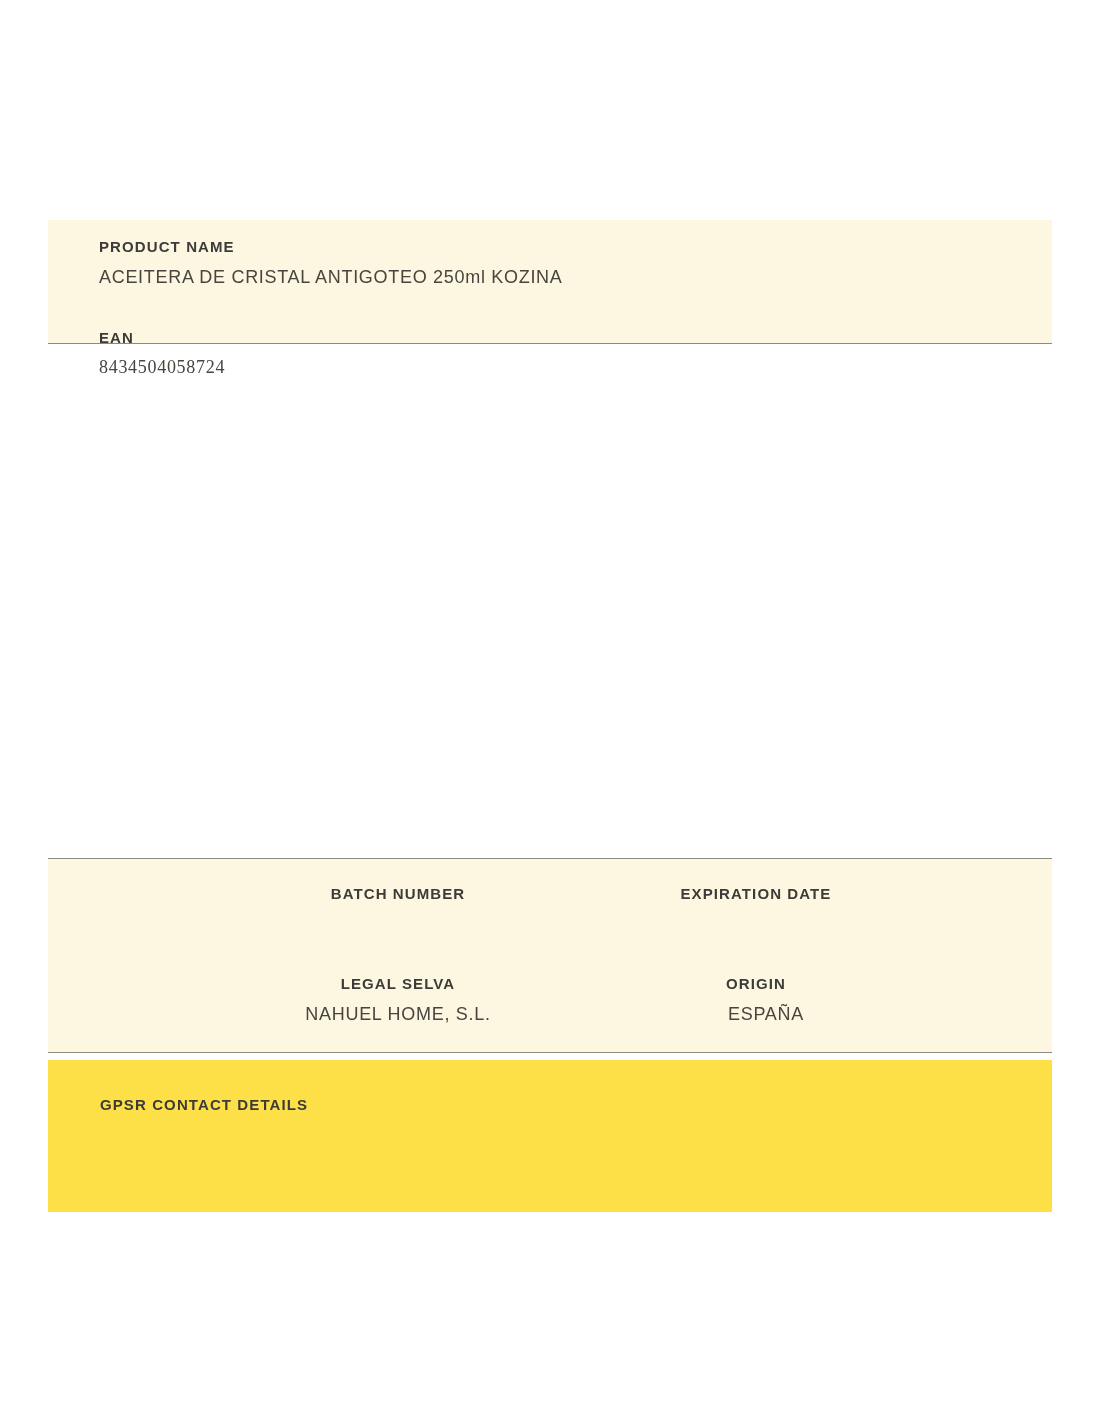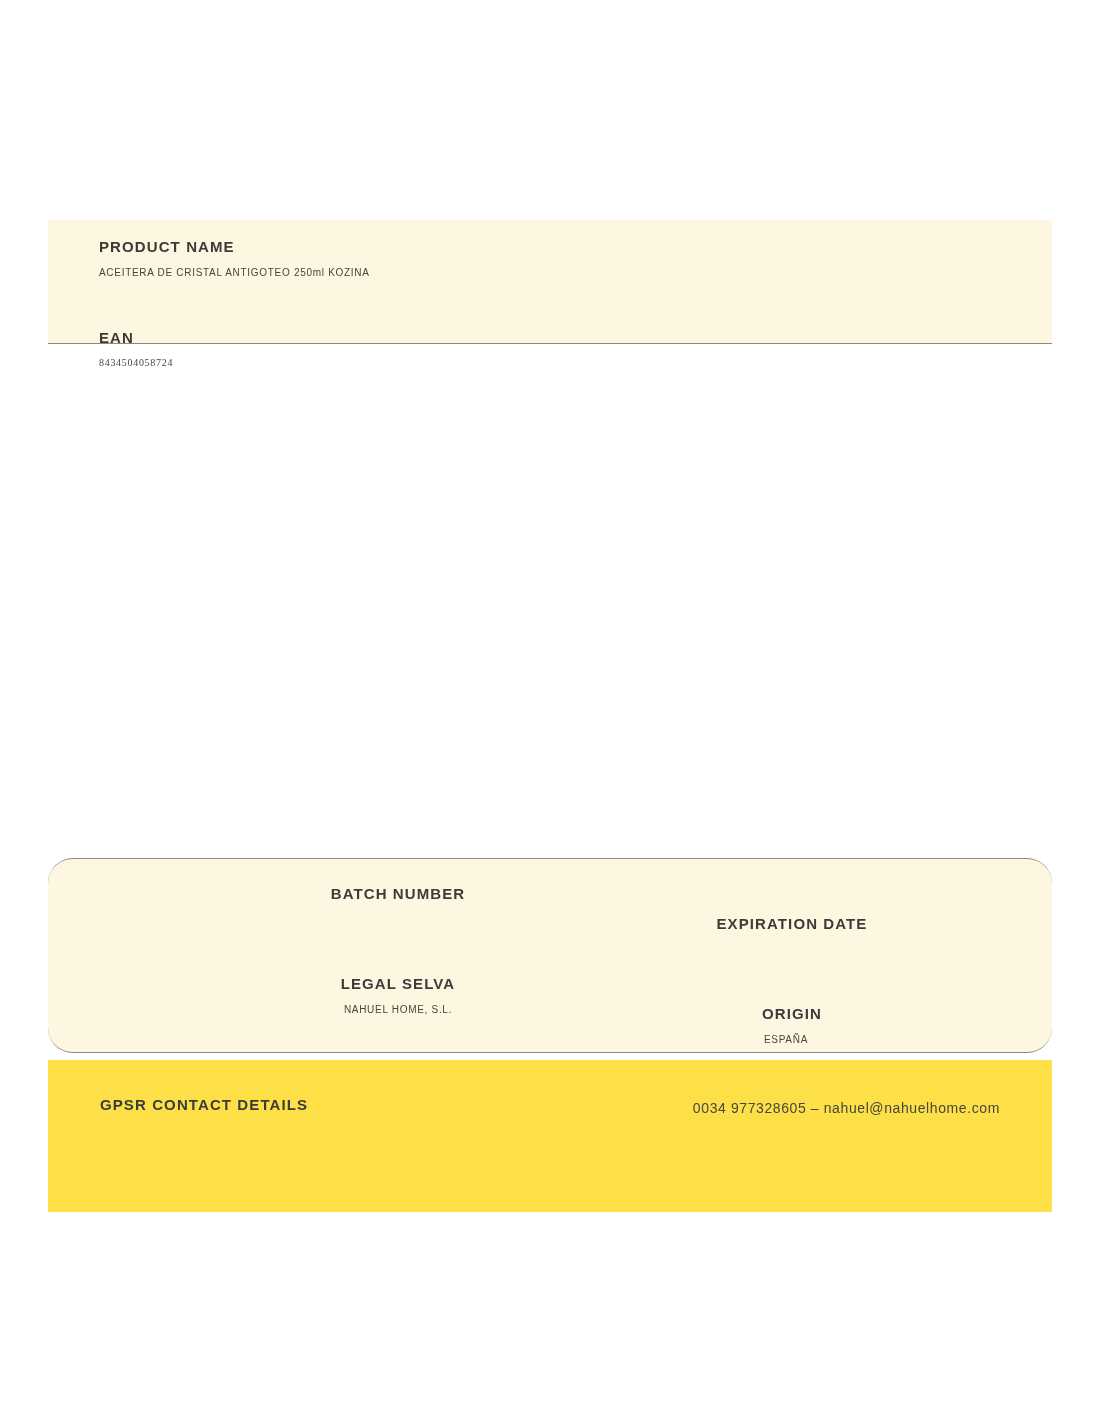--- a/index.html
+++ b/index.html
@@ -35,49 +35,48 @@
     border-bottom: 1.5px solid #8a8a80;
     box-sizing: border-box;
   }
   .label {
     font-size: 15px;
     font-weight: bold;
     letter-spacing: 1.1px;
     color: #3b3b38;
   }
   .value {
-    font-size: 10px;
+    font-size: 18px;
     font-weight: normal;
     letter-spacing: 0.7px;
     color: #46463f;
   }
   .pn-label { position: absolute; left: 51px; top: 18px; }
   .pn-value { position: absolute; left: 51px; top: 47px; }
   .ean-label { position: absolute; left: 51px; top: 109px; }
   .ean-value { position: absolute; left: 51px; top: 137px; font-family: Liberation Serif, serif; }
 
   
   .block-mid {
     position: absolute;
     left: 48px;
     top: 858px;
     width: 1004px;
     height: 195px;
     background: #fdf6e0;
     border-top: 1.5px solid #8a8a80;
     border-bottom: 1.5px solid #8a8a80;
     box-sizing: border-box;
-    border-radius: 25px;
   }
   .mid-cell {
     position: absolute;
     text-align: center;
   }
   .col-a { left: 170px; width: 360px; }
-  .col-b { left: 564px; width: 360px; margin-top: 30px; }
+  .col-b { left: 528px; width: 360px; }
 
   .row-1 { top: 26px; }
   .row-1-val { top: 55px; }
   .row-2 { top: 116px; }
   .row-2-val { top: 145px; }
 
   .mid-cell .label { display: block; }
   .mid-cell .value { display: block; }
 
   
@@ -162,17 +161,16 @@
     </div>
     <div class="mid-cell col-b row-2-val">
       <span class="value">ESPAÑA</span>
     </div>
 
   </div>
 
   <div class="block-gpsr">
     <div class="gpsr-label">GPSR CONTACT DETAILS</div>
     <div class="gpsr-lines">
-      <span class="gpsr-line small">0034 977328605 – nahuel@nahuelhome.com</span>
     </div>
   </div>
 
 </div>
 
 </body></html>

